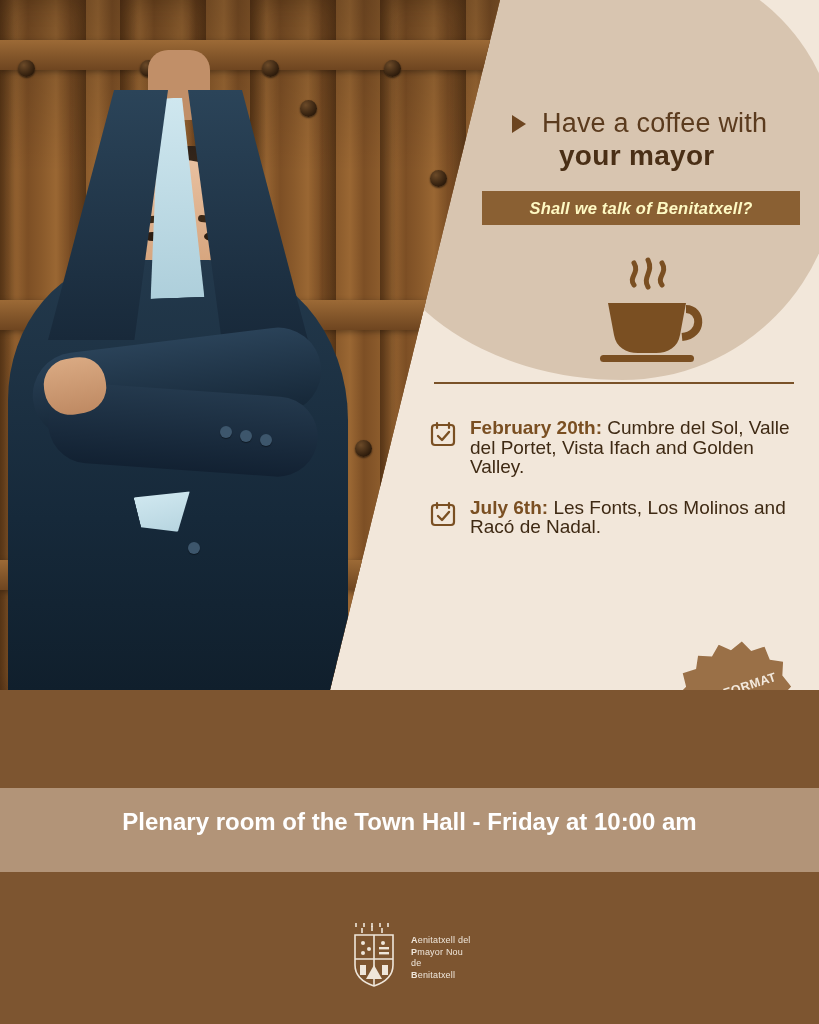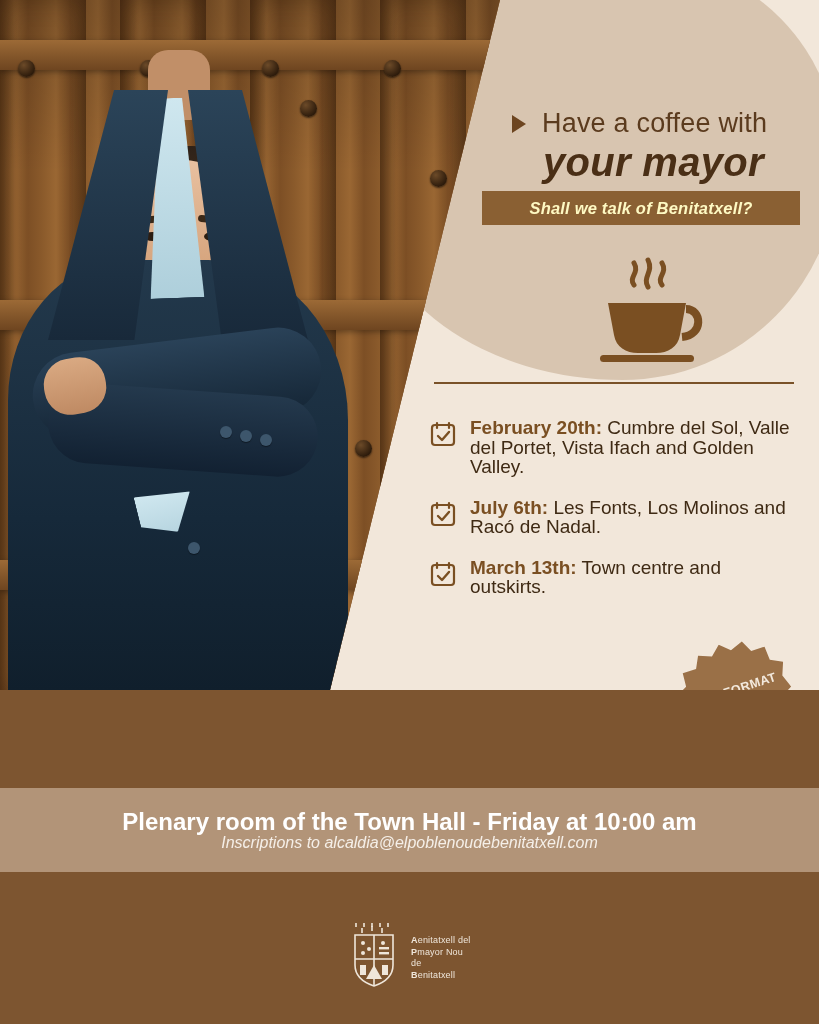--- a/index.html
+++ b/index.html
@@ -192,26 +192,25 @@
     gap: 12px;
   }
   .arrow-ico { width: 20px; height: 22px; flex: none; }
   .line1 {
     font-size: 27px;
     color: #5b3b1e;
     letter-spacing: .2px;
   }
   .line2 {
     position: absolute;
-    left: 543px; top: 140px;
-    font-size: 40px;
+    left: 559px; top: 140px;
+    font-size: 28px;
     font-weight: bold;
     color: #4a2f16;
     letter-spacing: .3px;
-    font-style: italic;
   }
   .tagline {
     position: absolute;
     left: 482px; top: 191px;
     width: 318px;
     height: 34px;
     background: #8a6033;
     color: #fef9c3;
     font-size: 16.5px;
     font-style: italic;
@@ -433,51 +432,38 @@
           <rect x="2" y="4" width="22" height="20" rx="3" fill="none" stroke="#7a4f22" stroke-width="2.2"></rect>
           <path d="M7 2 L7 7 M19 2 L19 7" stroke="#7a4f22" stroke-width="2.2" stroke-linecap="round"></path>
           <path d="M8 15 L12 19 L19 11" fill="none" stroke="#7a4f22" stroke-width="2.4" stroke-linecap="round" stroke-linejoin="round"></path>
         </svg>
       </span>
       <div class="sched-text">
         <b>July 6th:</b><span> Les Fonts, Los Molinos and Racó de Nadal.</span>
       </div>
     </div>
 
-    <div class="sched-item">
-      <span class="cal-ico">
-        <svg viewBox="0 0 26 26" width="26" height="26">
-          <rect x="2" y="4" width="22" height="20" rx="3" fill="none" stroke="#7a4f22" stroke-width="2.2"></rect>
-          <path d="M7 2 L7 7 M19 2 L19 7" stroke="#7a4f22" stroke-width="2.2" stroke-linecap="round"></path>
-          <path d="M8 15 L12 19 L19 11" fill="none" stroke="#7a4f22" stroke-width="2.4" stroke-linecap="round" stroke-linejoin="round"></path>
-        </svg>
-      </span>
-      <div class="sched-text">
-        <b>March 13th:</b><span> Town centre and outskirts.</span>
-      </div>
-    </div>
 
   </div>
 
   <div class="badge">
     <svg viewBox="0 0 112 112" width="112" height="112">
       <path d="M56 0 L66 9 L79 4 L85 16 L99 16 L100 30 L112 36 L107 49 L112 62 L100 69 L99 83 L85 83 L79 95 L66 90 L56 99 L46 90 L33 95 L27 83 L13 83 L12 69 L0 62 L5 49 L0 36 L12 30 L13 16 L27 16 L33 4 L46 9 Z" fill="#9a7047"></path>
     </svg>
     <div class="badge-txt">
       <div>NEW FORMAT</div>
       <div>BY AREAS!</div>
     </div>
   </div>
 
   <div class="band-brown"></div>
   <div class="band-light"></div>
   <div class="band-bottom"></div>
 
   <div class="venue">Plenary room of the Town Hall - Friday at 10:00 am</div>
-  <div class="email">Inscriptions to alcaldia@elpoblenoudebenitatxell.com</div>
 
   <div class="logo">
     <span>
       <svg viewBox="0 0 52 66" width="52" height="66">
         <g fill="none" stroke="#efe6da" stroke-width="1.6">
           <path d="M4 4 L4 0 M12 4 L12 0 M20 4 L20 0 M28 4 L28 0 M36 4 L36 0"></path>
           <path d="M10 10 L10 5 M20 8 L20 3 M30 10 L30 5"></path>
           <path d="M3 12 L41 12 L41 42 C41 54, 31 60, 22 63 C13 60, 3 54, 3 42 Z"></path>
           <path d="M22 12 L22 63 M3 36 L41 36"></path>
         </g>

